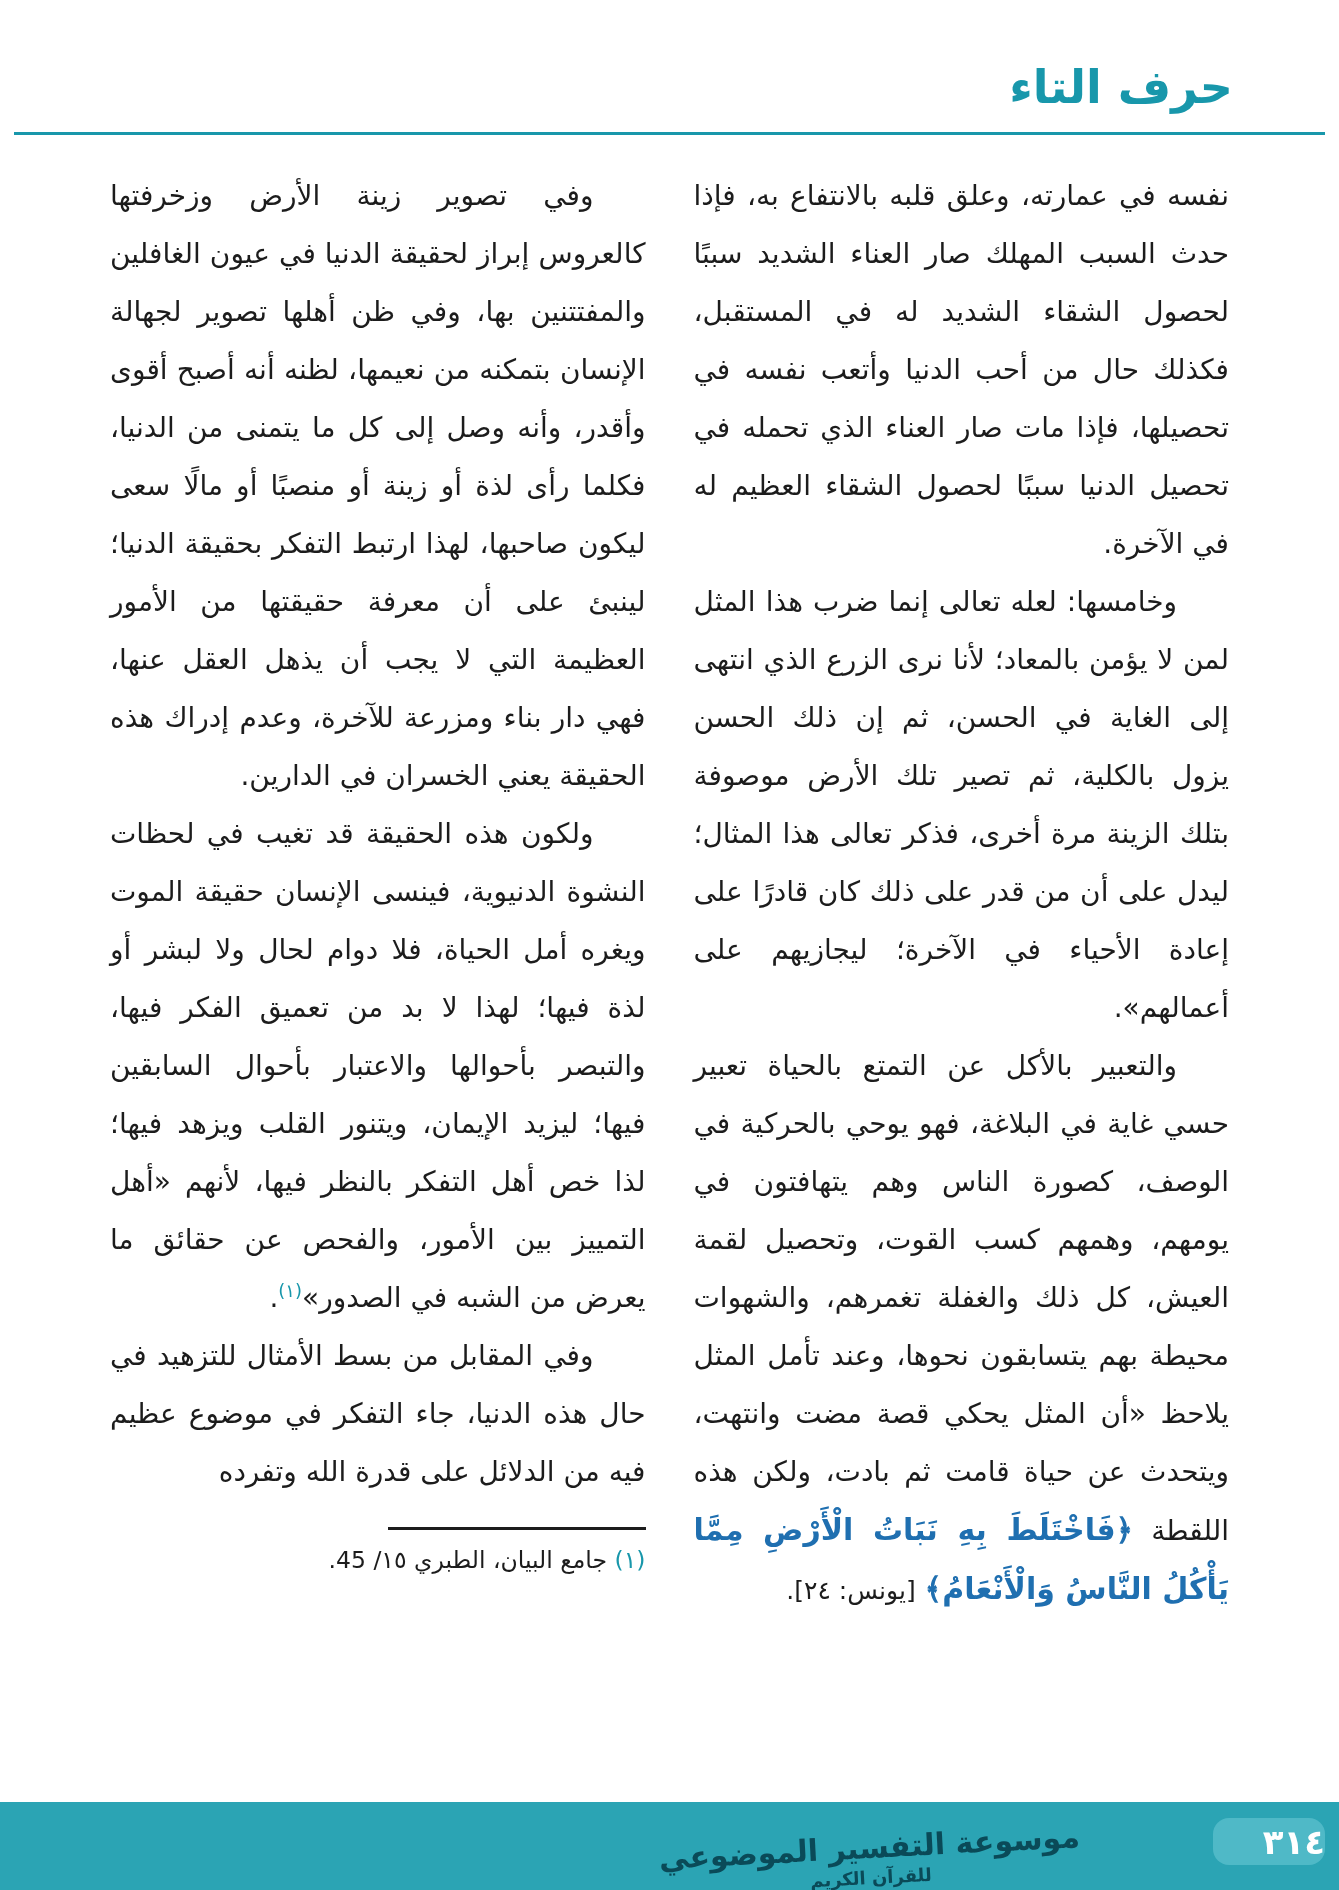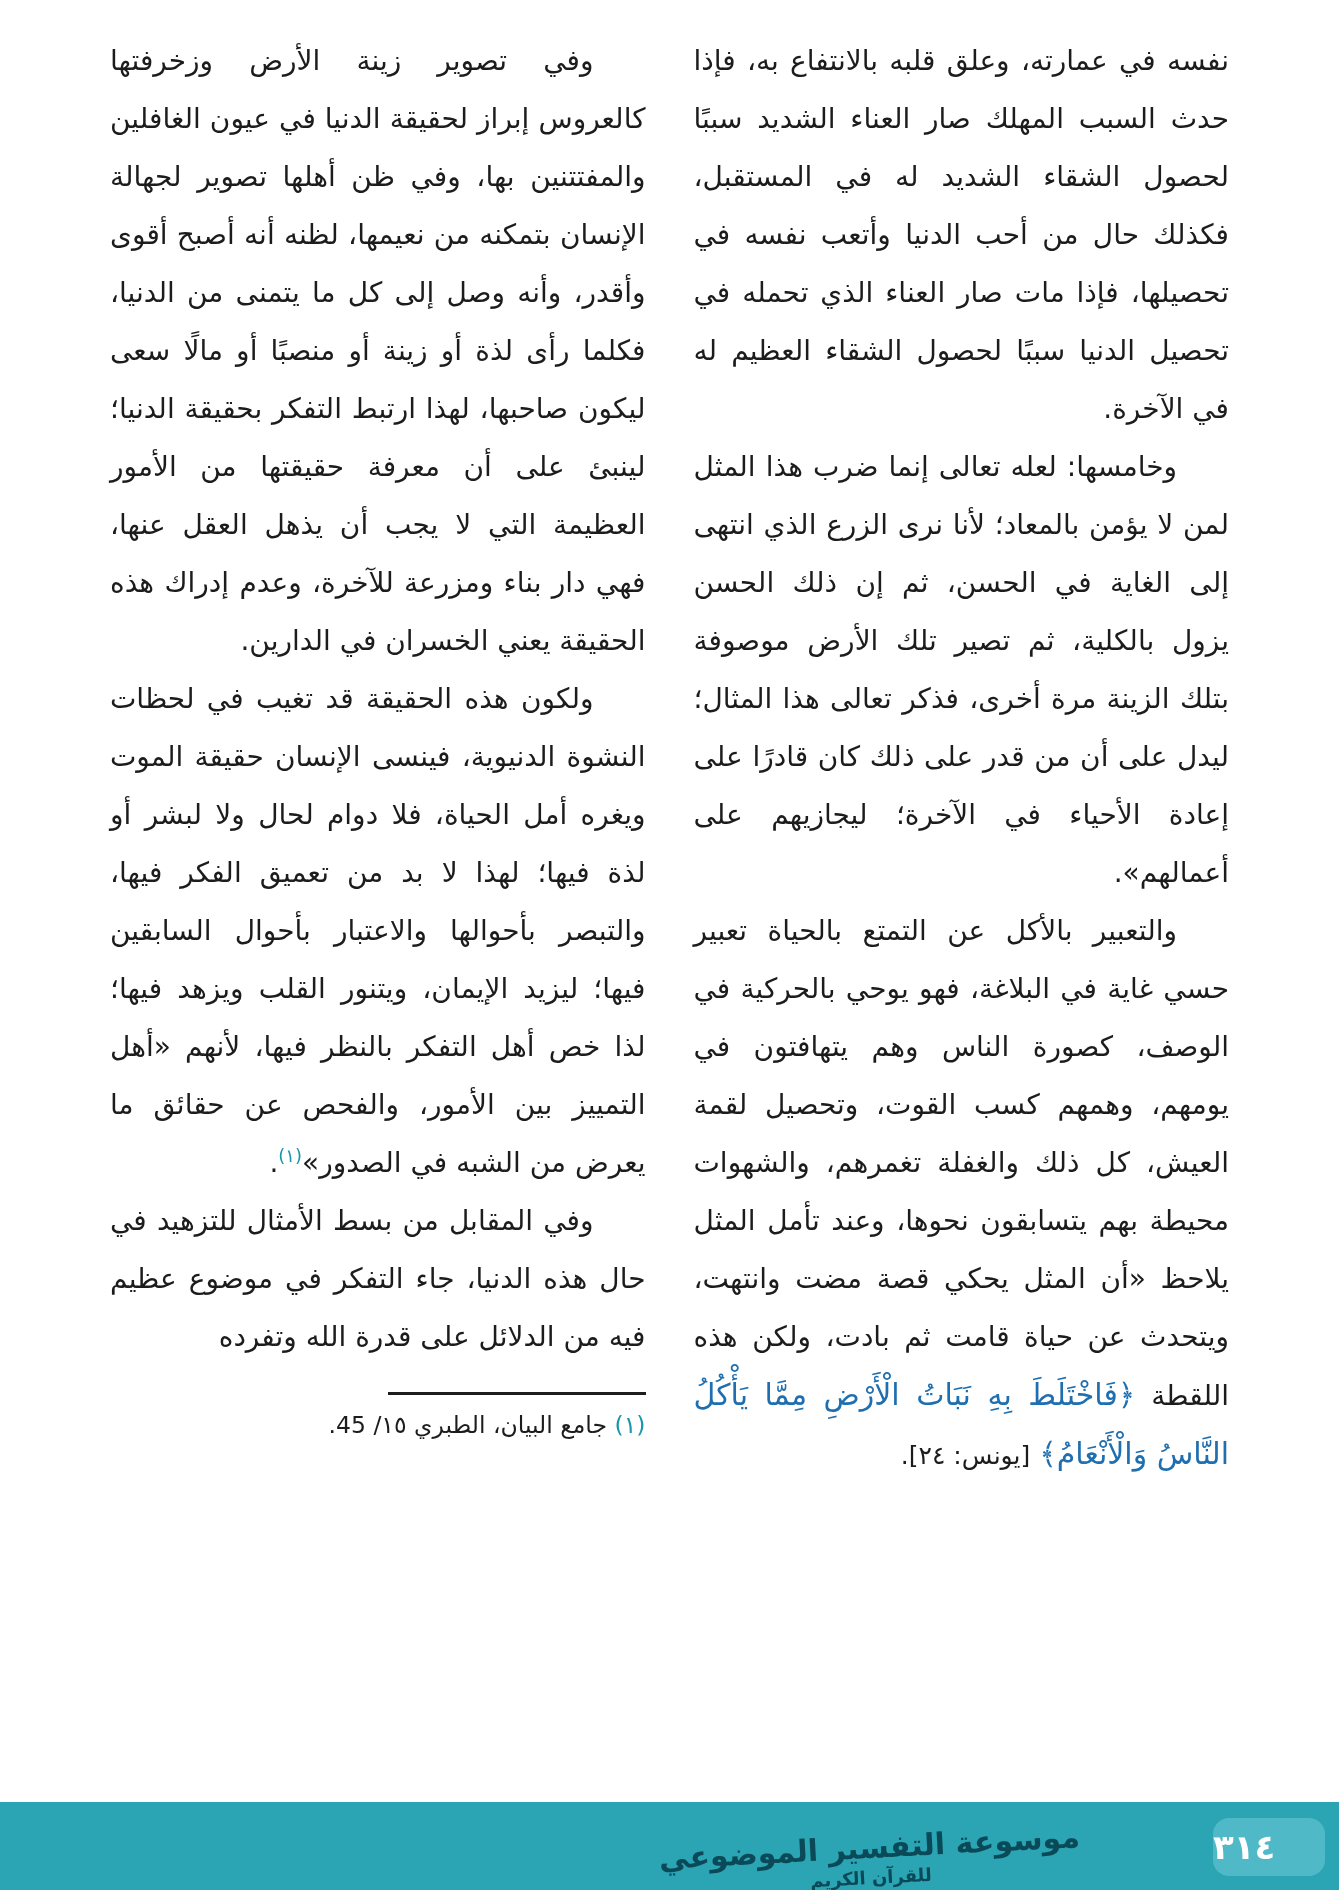--- a/index.html
+++ b/index.html
@@ -18,50 +18,54 @@
     color: var(--color-accent, #1897ab);
   }
   .header-rule { height: 3px; background: var(--color-accent, #1897ab); margin: 0 14px; }
   .content {
     display: flex; gap: 48px; padding: 32px 110px 0;
     height: 1580px; overflow: hidden;
   }
   .col { flex: 1 1 0; font-size: 28px; line-height: 58px; text-align: justify; }
   .col p { margin: 0; text-indent: 52px; }
   .col p.cont { text-indent: 0; }
-  .quran { color: var(--color-verse, #1f6fb0); font-weight: 400; font-size: 30px; }
+  .quran { color: var(--color-verse, #1f6fb0); font-weight: 700; font-size: 30px; }
   .verse-ref { font-size: 25px; margin-left: 36px; }
   sup.fn-ref { color: var(--color-accent, #1897ab); font-size: 18px; line-height: 0; }
   .footnote-area { margin-top: 26px; }
   .fn-rule { width: 258px; border-top: 3px solid #1d1d1d; }
   p.footnote { font-size: 23.5px; line-height: 40px; text-indent: 0 !important; margin-top: 10px; text-align: right; }
   .fn-num { color: var(--color-accent, #1897ab); }
   .footer-band {
     position: absolute; bottom: 0; left: 0; right: 0; height: 88px;
     background: var(--color-band, #2ba4b4);
   }
   .emblem {
     position: absolute; left: 65%; bottom: 0px;
     transform: translateX(-50%) rotate(-3deg);
     text-align: center; color: var(--color-emblem, #0a4a58);
   }
   .emblem-line1 { font-size: 30px; font-weight: 700; line-height: 36px; white-space: nowrap; }
   .emblem-line2 { font-size: 18px; font-weight: 700; line-height: 24px; white-space: nowrap; }
   .page-badge {
-    position: absolute; right: 14px; top: 16px; width: 112px; height: 58px;
+    position: absolute; right: 14px; top: 16px; width: 112px; height: 47px;
     background: var(--color-badge, #4fb9c7); border-radius: 16px;
-    display: flex; align-items: center; justify-content: flex-end;
+    display: flex; align-items: center; justify-content: flex-start;
   }
   .page-badge span { color: #ffffff; font-size: 34px; font-weight: 700; }
 </style>
 </head>
 <body>
 
 <div class="page">
 
+  <header class="header">
+    <h1 class="chapter-title">حرف التاء</h1>
+    <div class="header-rule"></div>
+  </header>
 
   <main class="content">
 
     <section class="col col-right">
       <p class="cont">نفسه في عمارته، وعلق قلبه بالانتفاع به، فإذا حدث السبب المهلك صار العناء الشديد سببًا لحصول الشقاء الشديد له في المستقبل، فكذلك حال من أحب الدنيا وأتعب نفسه في تحصيلها، فإذا مات صار العناء الذي تحمله في تحصيل الدنيا سببًا لحصول الشقاء العظيم له في الآخرة.</p>
       <p>وخامسها: لعله تعالى إنما ضرب هذا المثل لمن لا يؤمن بالمعاد؛ لأنا نرى الزرع الذي انتهى إلى الغاية في الحسن، ثم إن ذلك الحسن يزول بالكلية، ثم تصير تلك الأرض موصوفة بتلك الزينة مرة أخرى، فذكر تعالى هذا المثال؛ ليدل على أن من قدر على ذلك كان قادرًا على إعادة الأحياء في الآخرة؛ ليجازيهم على أعمالهم».</p>
       <p><span>والتعبير بالأكل عن التمتع بالحياة تعبير حسي غاية في البلاغة، فهو يوحي بالحركية في الوصف، كصورة الناس وهم يتهافتون في يومهم، وهمهم كسب القوت، وتحصيل لقمة العيش، كل ذلك والغفلة تغمرهم، والشهوات محيطة بهم يتسابقون نحوها، وعند تأمل المثل يلاحظ «أن المثل يحكي قصة مضت وانتهت، ويتحدث عن حياة قامت ثم بادت، ولكن هذه اللقطة</span>
         <span class="quran">﴿فَاخْتَلَطَ بِهِ نَبَاتُ الْأَرْضِ مِمَّا يَأْكُلُ النَّاسُ وَالْأَنْعَامُ﴾</span>
         <span class="verse-ref">[يونس: ٢٤].</span></p>
     </section>

